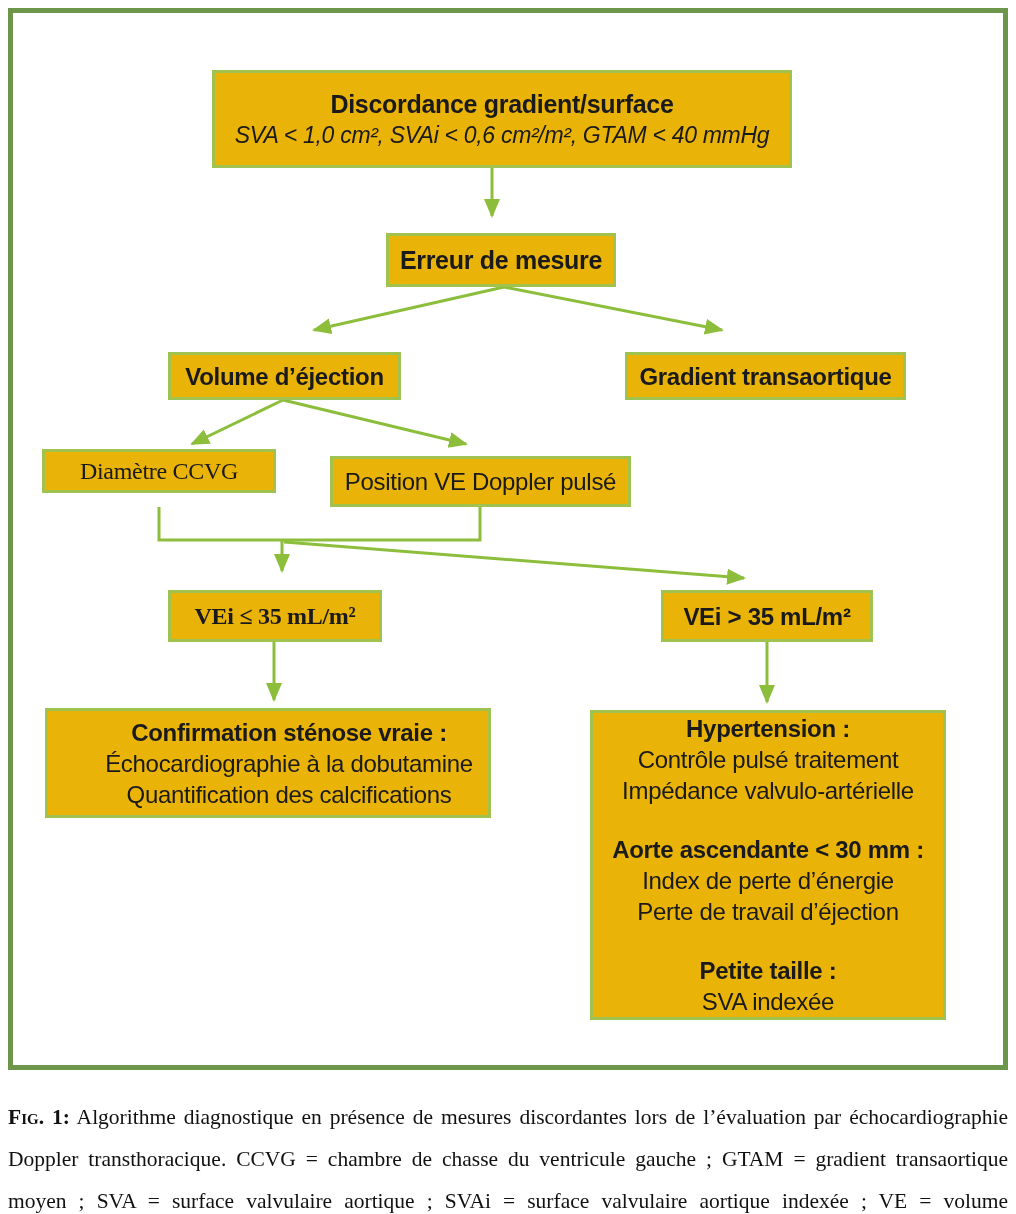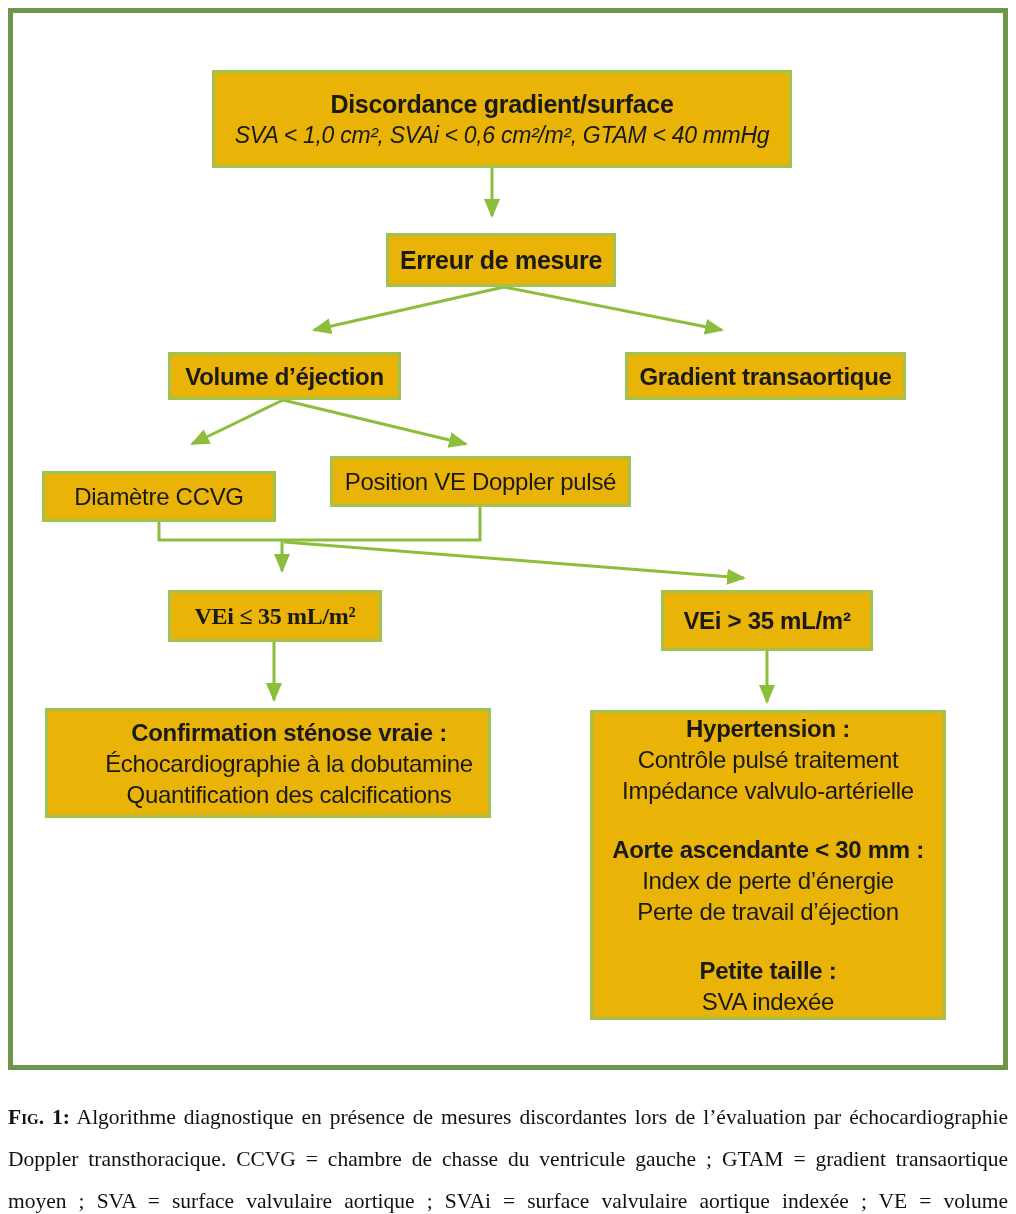--- a/index.html
+++ b/index.html
@@ -60,33 +60,33 @@
   </div>
 
   <div class="node fs25" style="left:386px;top:233px;width:230px;height:54px;">
     <div class="t-bold">Erreur de mesure</div>
   </div>
 
   <div class="node fs24" style="left:625px;top:352px;width:281px;height:48px;">
     <div class="t-bold">Gradient transaortique</div>
   </div>
 
-  <div class="node fs24" style="left:42px;top:471px;width:234px;height:51px;">
+  <div class="node fs24" style="left:42px;top:449px;width:234px;height:44px;font-family:Liberation Serif, serif;">
     <div>Diamètre CCVG</div>
   </div>
 
   <div class="node fs24" style="left:330px;top:456px;width:301px;height:51px;">
     <div>Position VE Doppler pulsé</div>
   </div>
 
   <div class="node fs24" style="left:168px;top:590px;width:214px;height:52px;font-family:Liberation Serif, serif;">
     <div class="t-bold">VEi ≤ 35 mL/m²</div>
   </div>
 
-  <div class="node fs24" style="left:661px;top:590px;width:212px;height:61px;">
+  <div class="node fs24" style="left:661px;top:590px;width:212px;height:52px;">
     <div class="t-bold">VEi &gt; 35 mL/m²</div>
   </div>
 
   <div class="node fs24" style="left:45px;top:708px;width:446px;height:110px;padding-left:42px;">
     <div class="t-bold">Confirmation sténose vraie :</div>
     <div>Échocardiographie à la dobutamine</div>
     <div>Quantification des calcifications</div>
   </div>
 
   <div class="node node-top fs24" style="left:590px;top:710px;width:356px;height:310px;">

